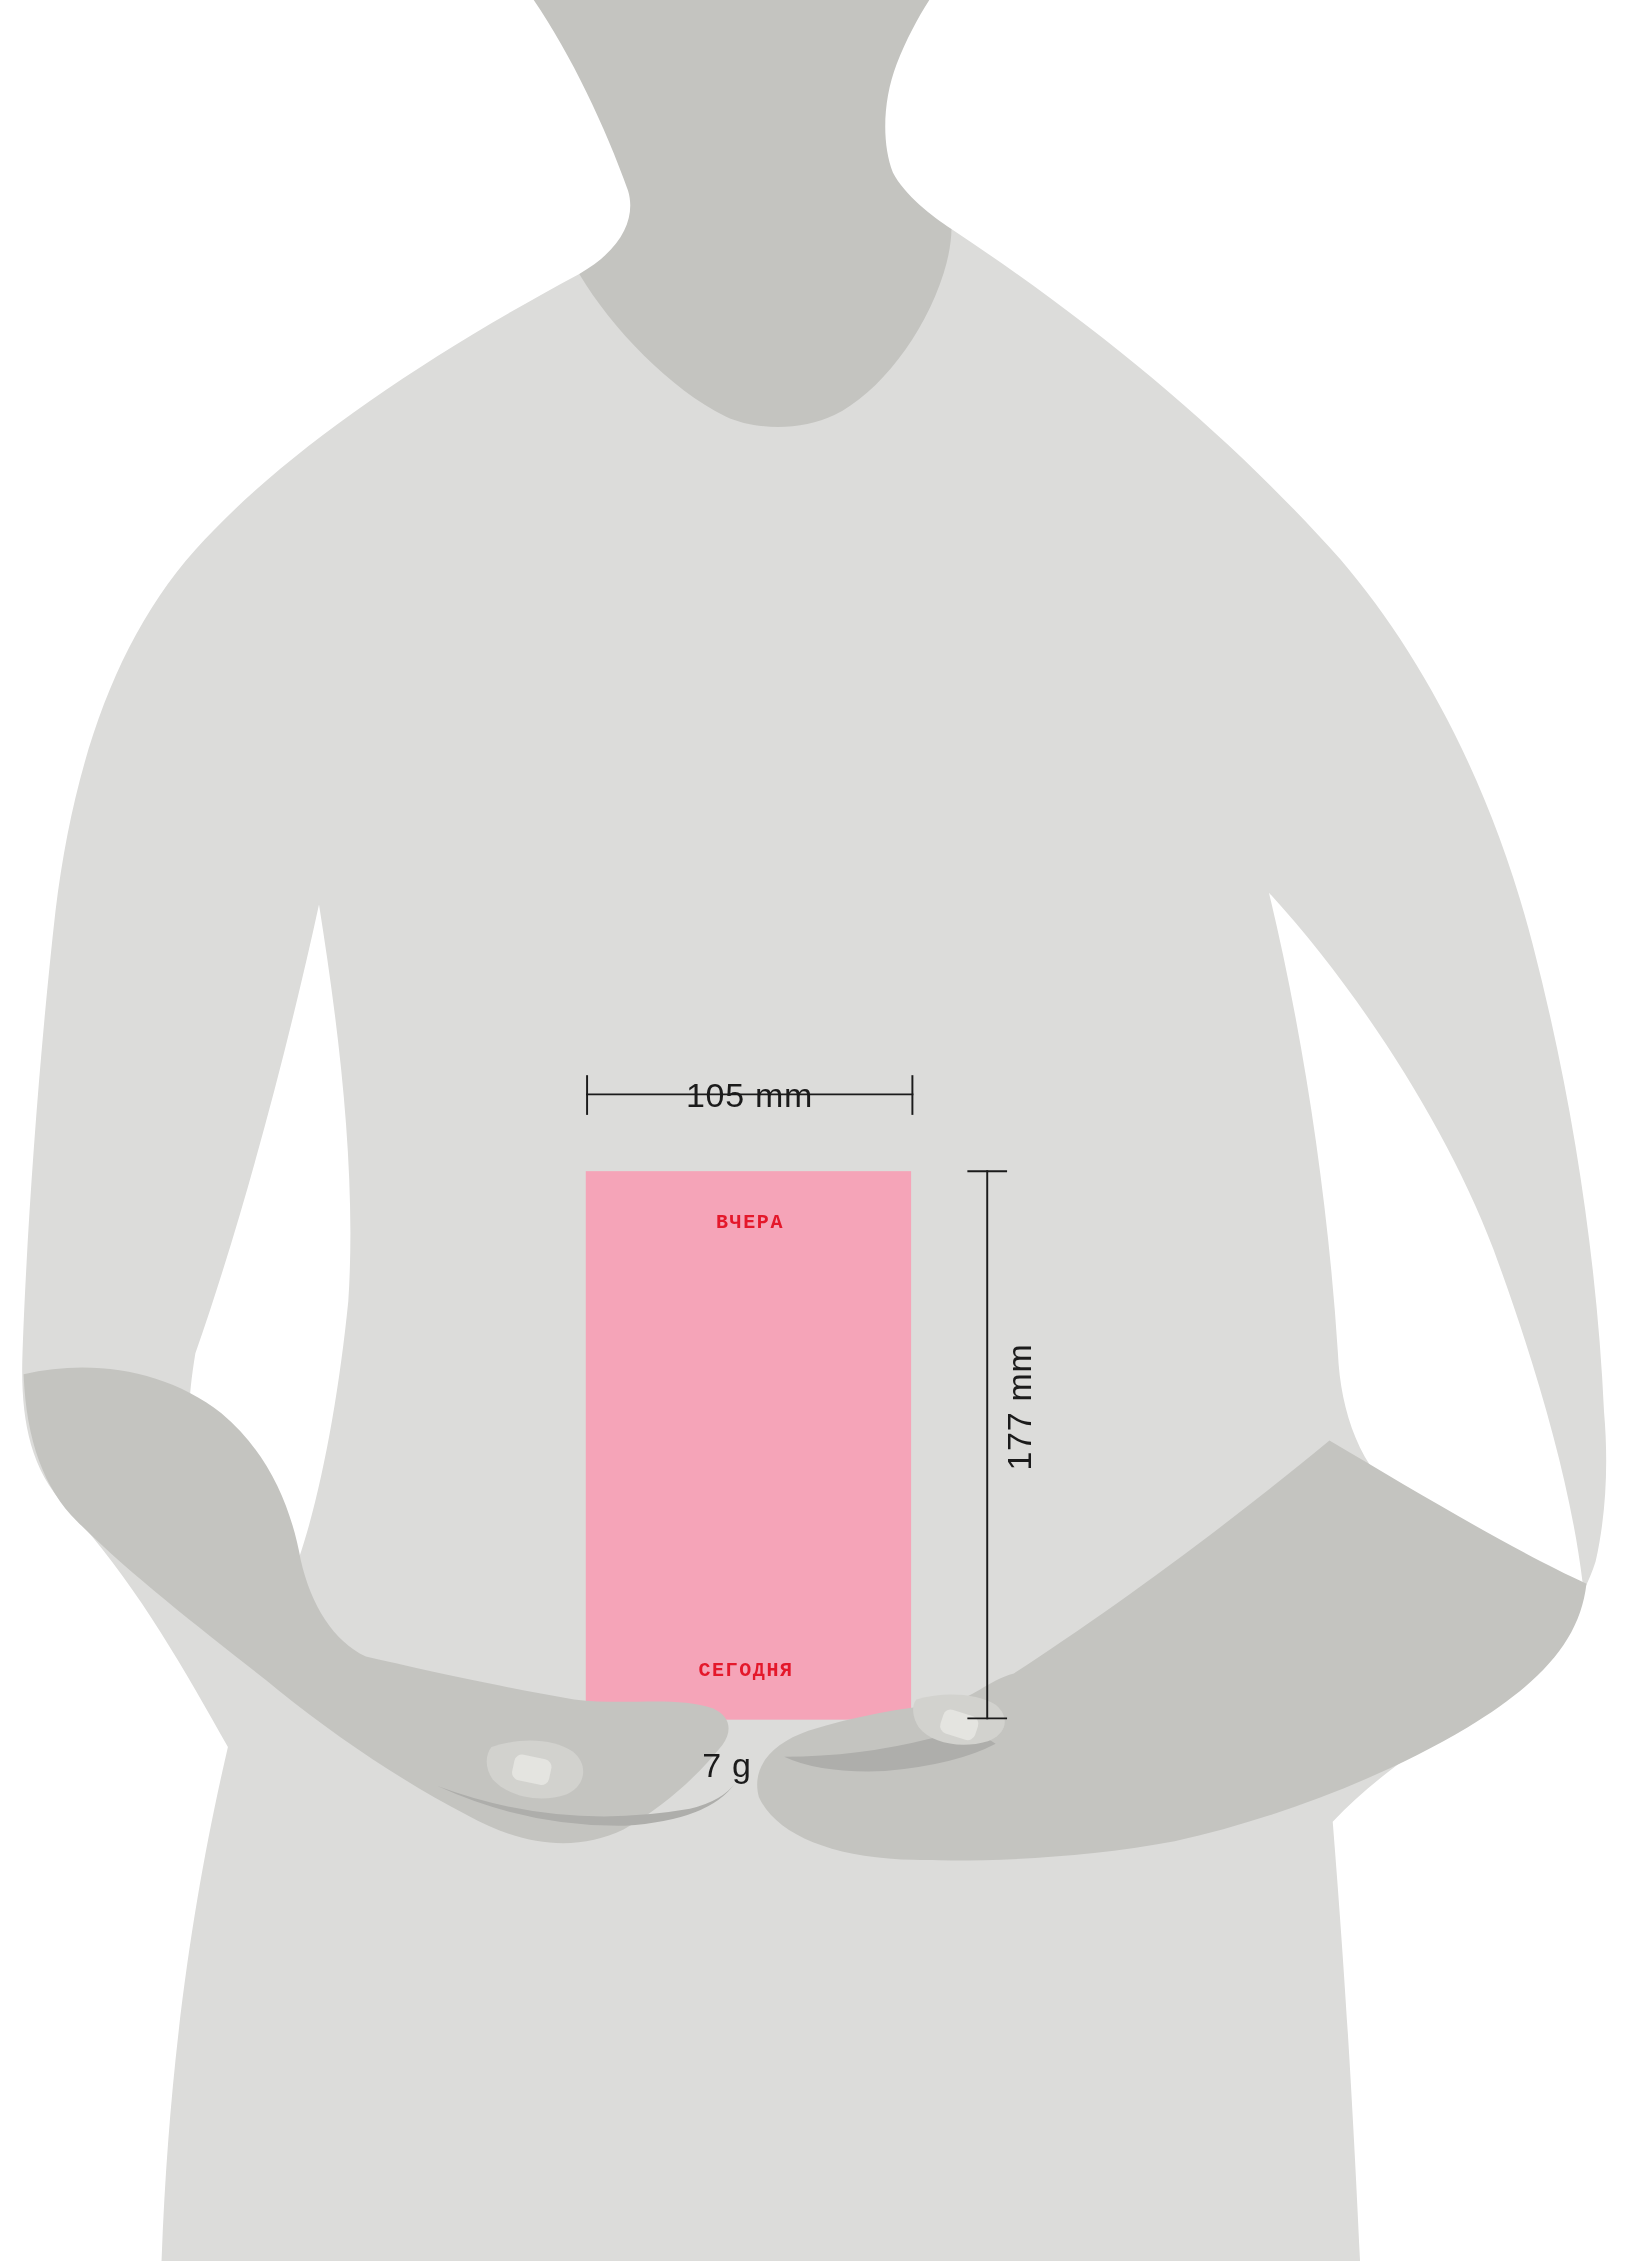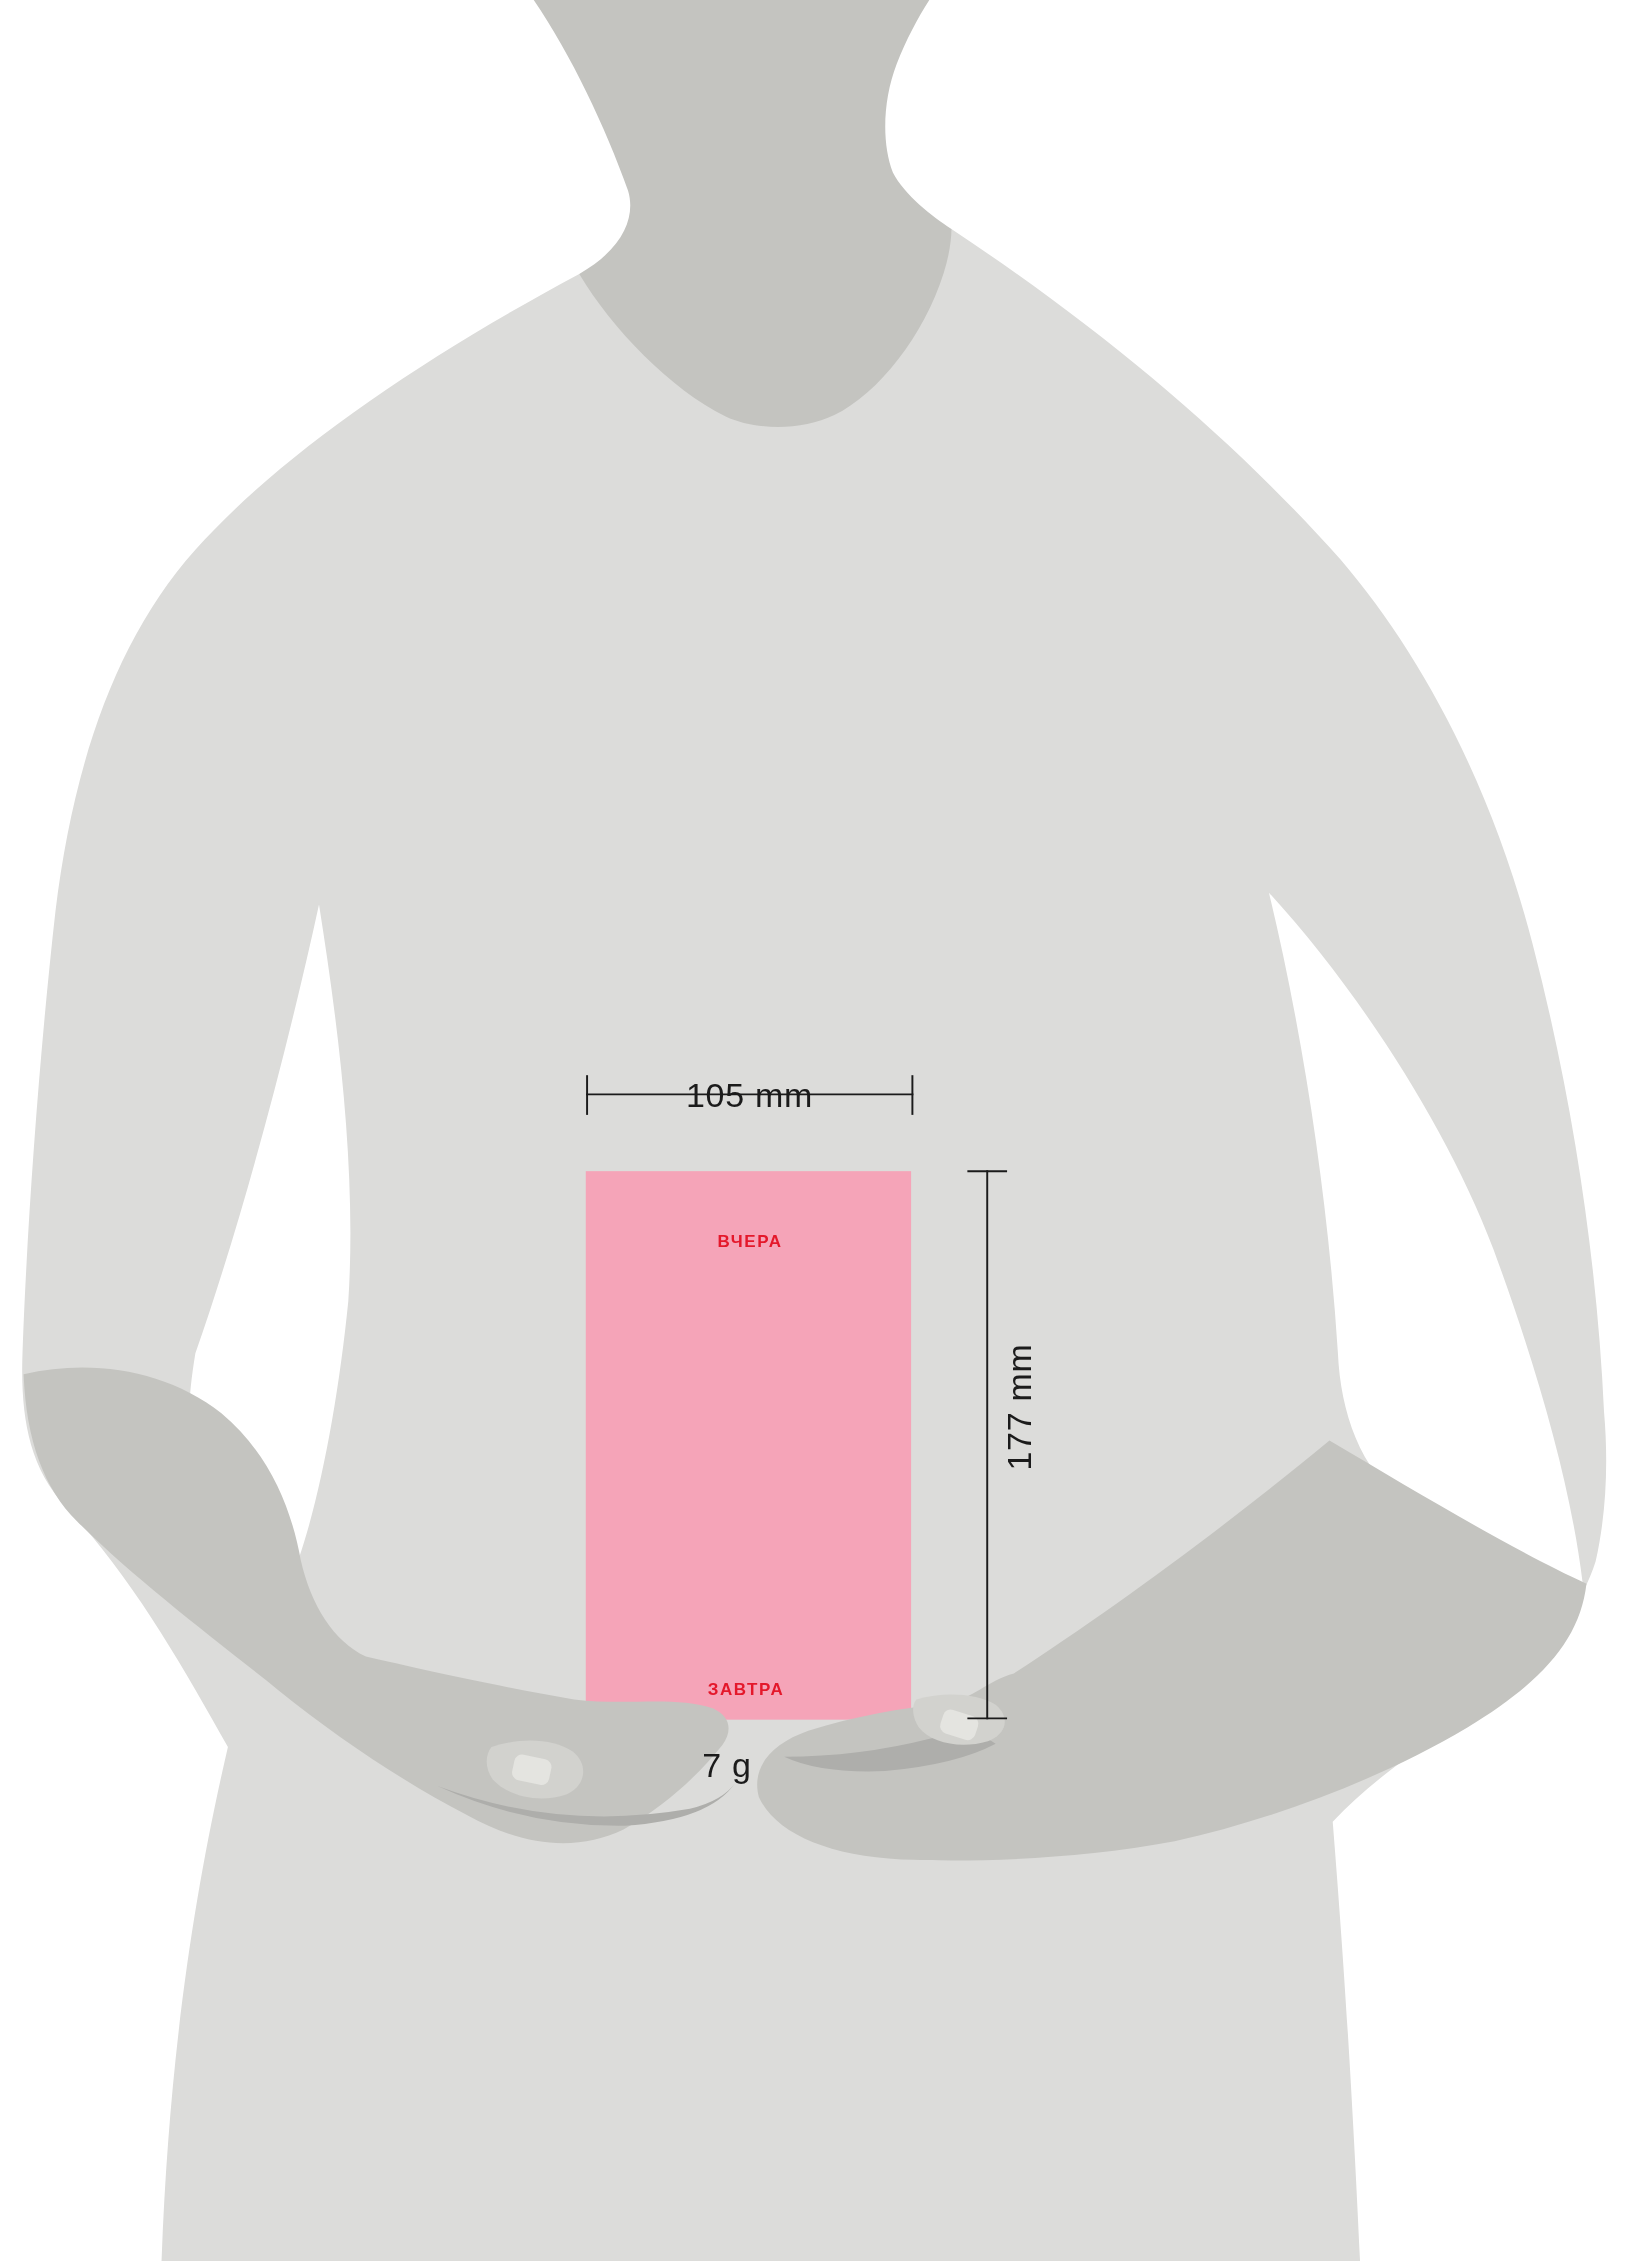--- a/index.html
+++ b/index.html
@@ -37,25 +37,24 @@
     left:1019px;top:1407px;
     transform:translate(-50%,-50%) rotate(-90deg);
   }
   .weight-label{
     left:727px;top:1765px;
     transform:translate(-50%,-50%);
   }
   .card-label{
     color:var(--accent_red,#e4182b);
     font-weight:bold;
-    font-family:Liberation Sans, sans-serif;
-    font-size:17px;
+    font-family:Liberation Mono, monospace;
+    font-size:20px;
     letter-spacing:1.6px;
     transform:translate(-50%,-50%);
-    margin-top:20px;
   }
   .card-label-top{left:750px;top:1222px;}
   .card-label-bottom{left:746px;top:1670px;}
   .card-title{
     color:var(--accent_red,#e4182b);
     font-family:"DejaVu Serif","Liberation Serif",serif;
     font-weight:bold;
     font-size:47px;
     letter-spacing:1.3px;
     transform:translate(-50%,-50%);
@@ -168,20 +167,20 @@
     </g>
 
     <g>
       <line class="dim-stroke" x1="1517" y1="1800" x2="1517" y2="2641"></line>
       <line class="dim-stroke" x1="1488" y1="1800" x2="1546" y2="1800"></line>
       <line class="dim-stroke" x1="1488" y1="2641" x2="1546" y2="2641"></line>
     </g>
   </svg>
 
   <div class="label card-label card-label-top">ВЧЕРА</div>
-  <div class="label card-label card-label-bottom">ЗАВТРА</div>
+  <div class="label card-label card-label-bottom">СЕГОДНЯ</div>
 
   <div class="label dim-label width-label">105 mm</div>
   <div class="label dim-label height-label">177 mm</div>
   <div class="label dim-label weight-label">7 g</div>
 
 </div>
 
 
 </body></html>

